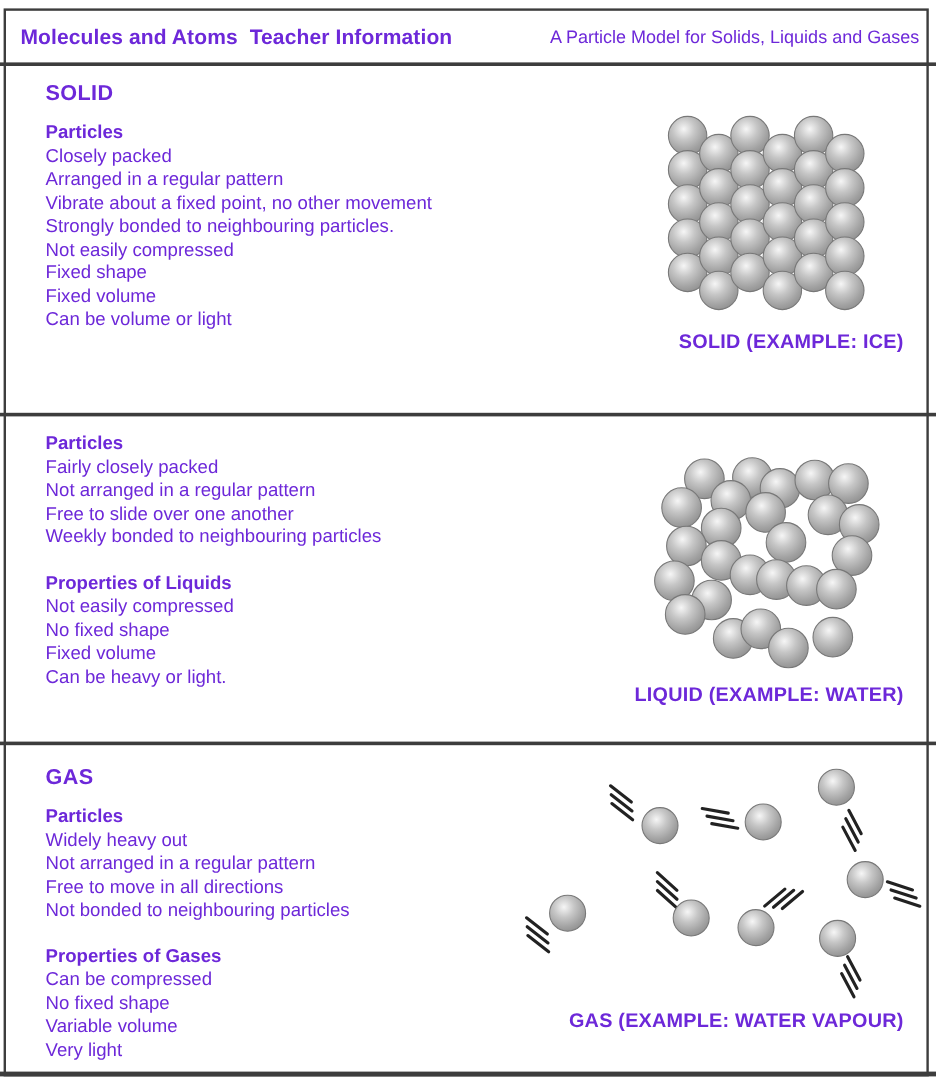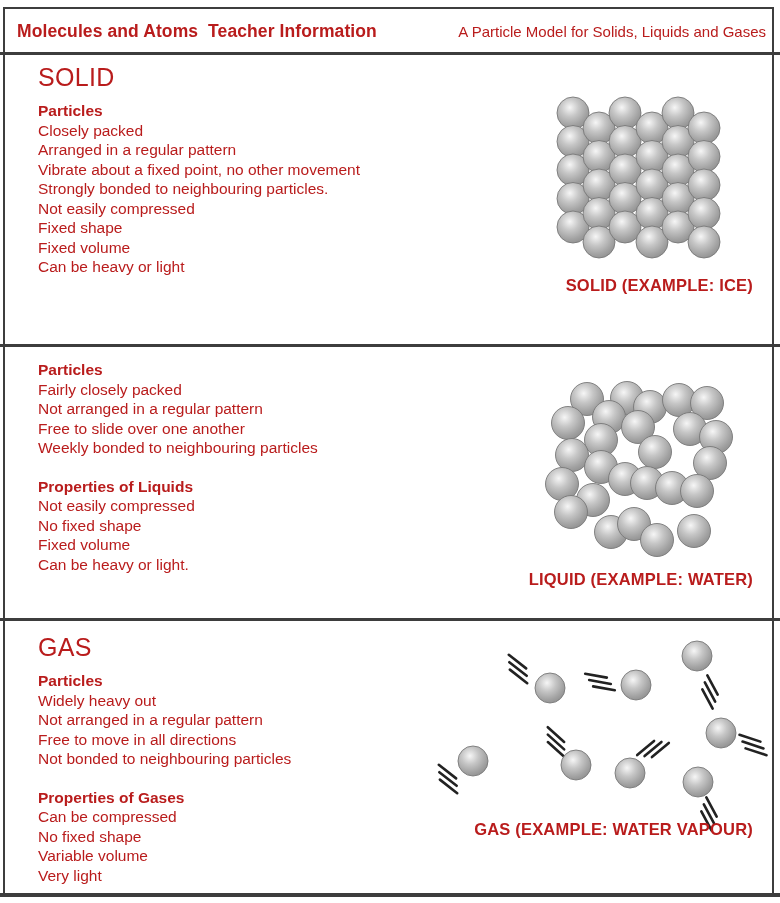--- a/index.html
+++ b/index.html
@@ -1,18 +1,18 @@
 <!DOCTYPE html>
 <html><head>
 <meta charset="utf-8">
 <style>
   html, body { margin:0; padding:0; background:#ffffff; }
   .page {
     position:relative; width:780px; height:903px; background:#ffffff;
-    font-family:"Liberation Sans", sans-serif; color:#b91c1c; overflow:hidden;
+    font-family:"Liberation Sans", sans-serif; color:#6d28d9; overflow:hidden;
   }
   .outer-box {
     position:absolute; left:3px; top:7px; width:767px; height:886px;
     border:2px solid #3d3d3d; box-sizing:content-box;
   }
   .divider { position:absolute; left:0; width:780px; background:#3d3d3d; }
   .div-header { top:52px; height:3px; }
   .div-liquid { top:344px; height:3px; }
   .div-gas    { top:618px; height:3px; }
   .div-bottom { top:893px; height:4px; }
@@ -23,34 +23,34 @@
   }
   .header-subtitle {
     position:absolute; right:14px; top:23px; font-size:15px; font-weight:400;
   }
 
   .section-text { position:absolute; left:38px; width:420px; }
   .sec-solid  { top:65px; }
   .sec-liquid { top:360px; }
   .sec-gas    { top:635px; }
   .section-title {
-    font-size:25px; font-weight:400; line-height:25px; margin:0 0 11px 0;
+    font-size:18px; font-weight:700; line-height:25px; margin:0 0 11px 0;
     letter-spacing:0.3px;
   }
   .subhead { font-size:15.5px; font-weight:700; line-height:19.5px; }
   .props-head { margin-top:19px; }
   .body-line { font-size:15.5px; line-height:19.5px; }
 
   .caption {
     position:absolute; right:27px; font-size:16.5px; font-weight:700;
     letter-spacing:0.2px; white-space:nowrap;
   }
   .cap-solid  { top:276px; }
   .cap-liquid { top:570px; }
-  .cap-gas    { top:820px; }
+  .cap-gas    { top:842px; }
 
   #particle-svg { position:absolute; left:0; top:0; }
 </style>
 </head>
 <body>
 
 <div class="page">
 
   <div class="outer-box"></div>
   <div class="divider div-header"></div>
@@ -64,21 +64,21 @@
   <div class="section-text sec-solid">
     <div class="section-title">SOLID</div>
     <div class="subhead">Particles</div>
     <div class="body-line">Closely packed</div>
     <div class="body-line">Arranged in a regular pattern</div>
     <div class="body-line">Vibrate about a fixed point, no other movement</div>
     <div class="body-line">Strongly bonded to neighbouring particles.</div>
     <div class="body-line">Not easily compressed</div>
     <div class="body-line">Fixed shape</div>
     <div class="body-line">Fixed volume</div>
-    <div class="body-line">Can be heavy or light</div>
+    <div class="body-line">Can be volume or light</div>
   </div>
 
   <div class="section-text sec-liquid">
     <div class="subhead">Particles</div>
     <div class="body-line">Fairly closely packed</div>
     <div class="body-line">Not arranged in a regular pattern</div>
     <div class="body-line">Free to slide over one another</div>
     <div class="body-line">Weekly bonded to neighbouring particles</div>
     <div class="subhead props-head">Properties of Liquids</div>
     <div class="body-line">Not easily compressed</div>

